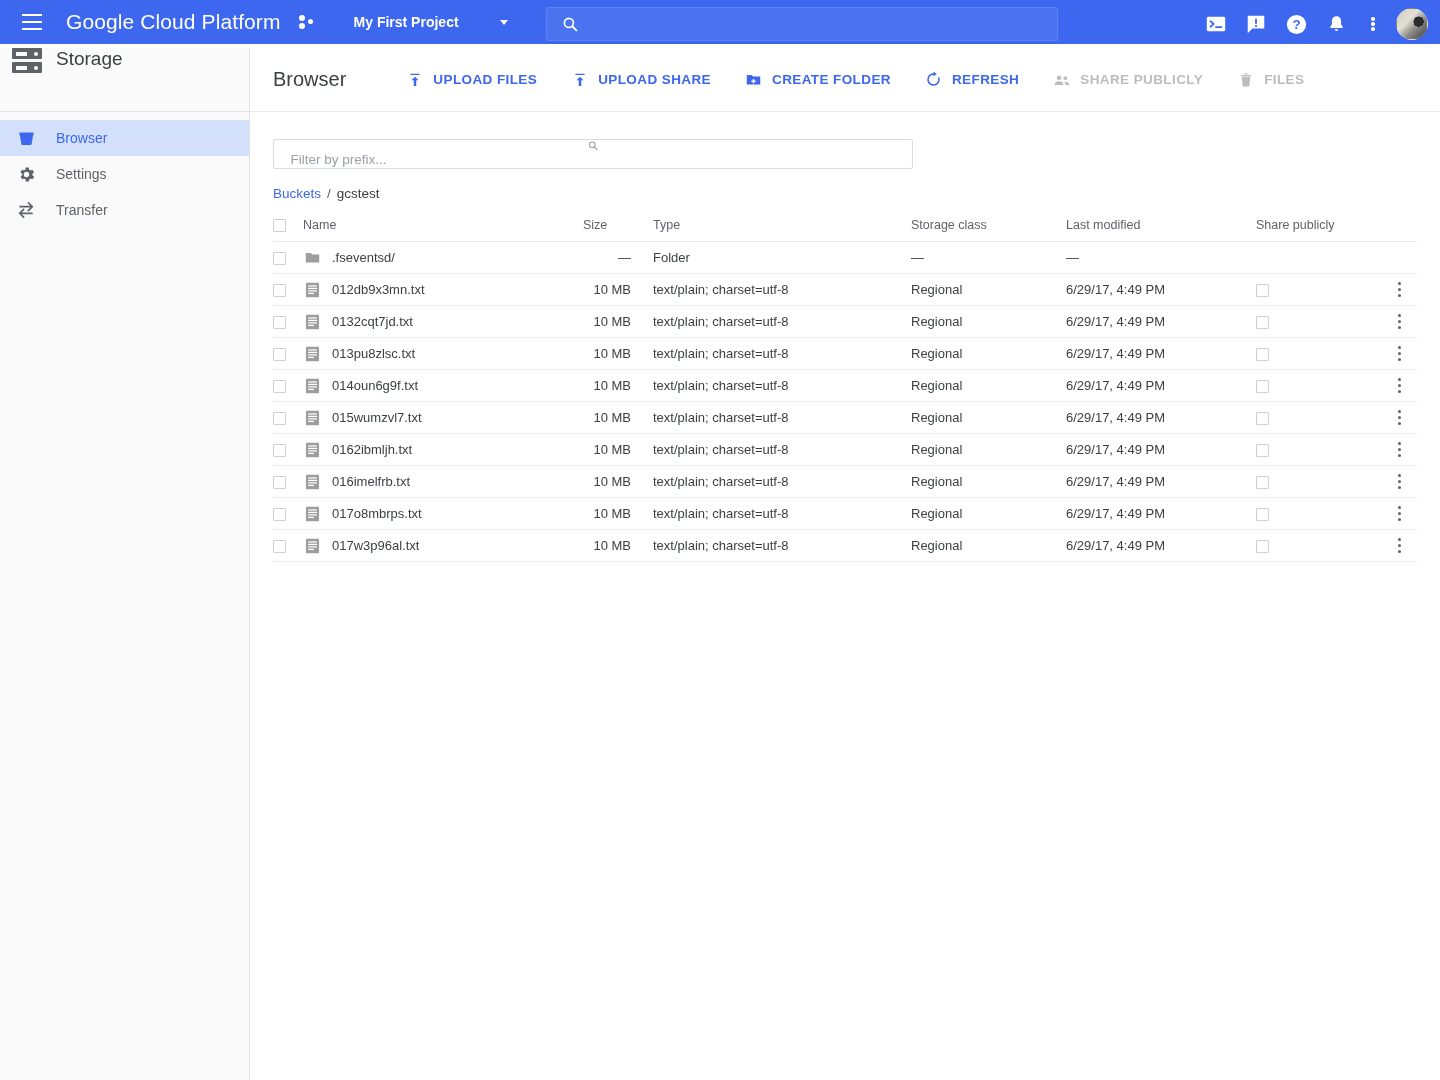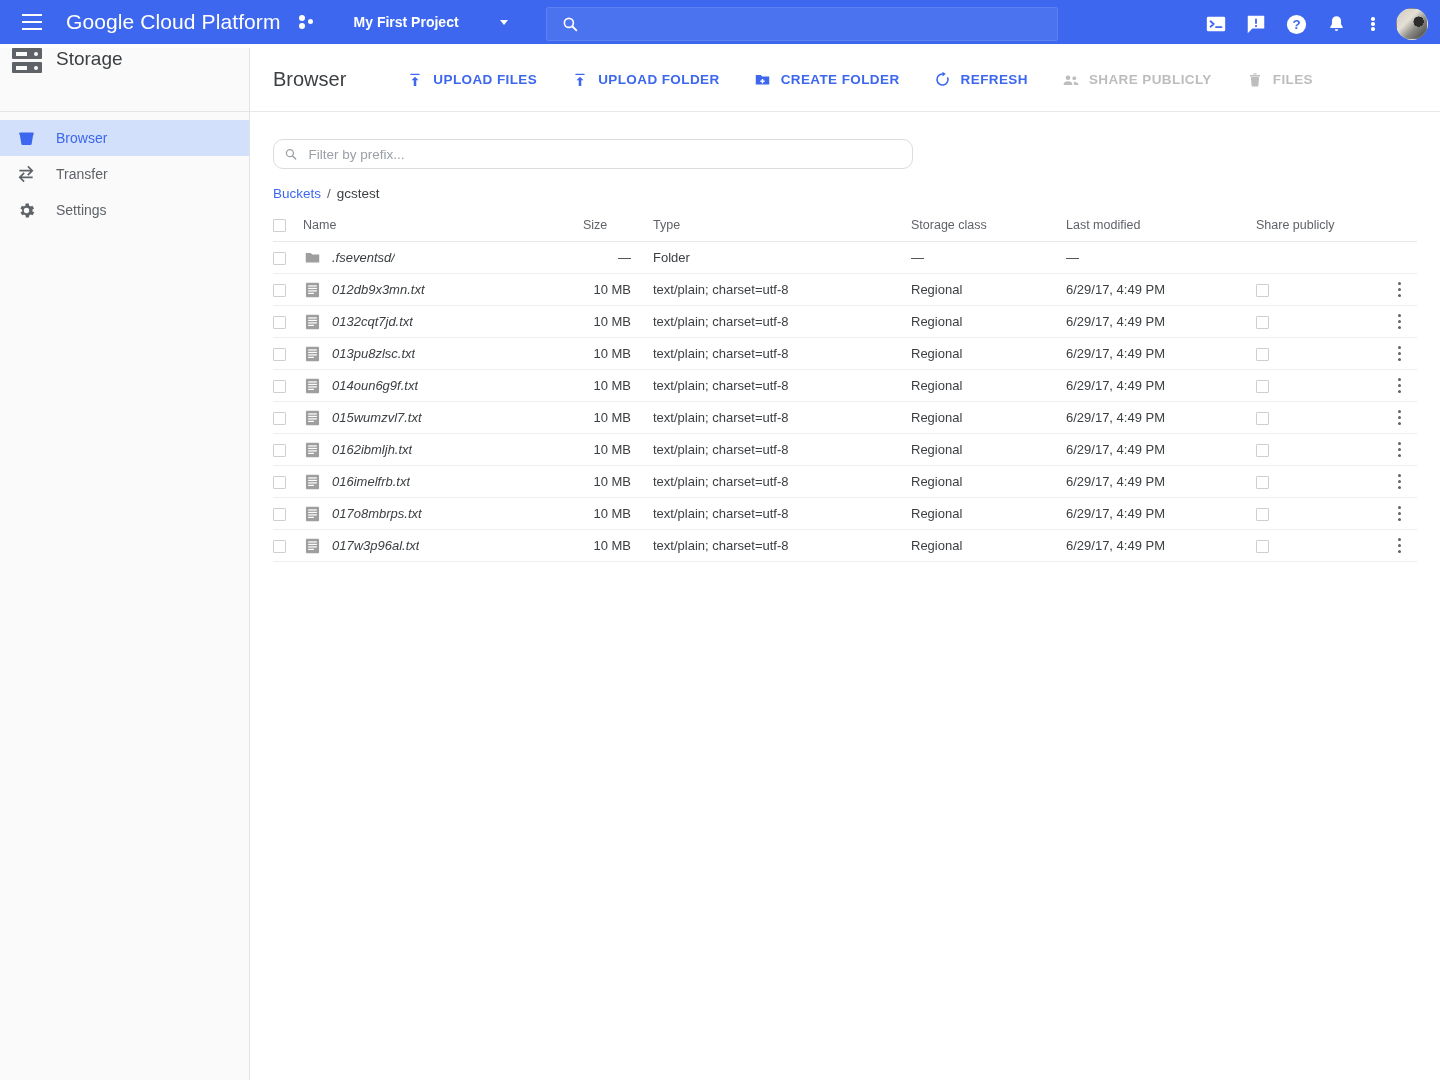--- a/index.html
+++ b/index.html
@@ -165,23 +165,23 @@
     padding: 0 10px; margin-right: 14px;
     font-size: 13.5px; font-weight: bold; letter-spacing: .4px;
     color: #3c67ee; cursor: pointer; white-space: nowrap; justify-content: center;
   }
   .tbtn .ico { width: 18px; height: 18px; margin-right: 9px; display: flex; align-items: center; justify-content: center; flex: none; }
   .tbtn.disabled { color: #bdbdbd; cursor: default; }
 
   .filterwrap {
     margin: 27px 0 0 23px;
     width: 640px; height: 30px;
-    border: 1px solid #dadce0; border-radius: 10px;
+    border: 1px solid #dadce0; border-radius: 2px;
     display: flex; align-items: center; padding: 0 10px;
-    background: #fff; cursor: text;
+    background: #fff; cursor: text; flex-direction: column;
   }
   .filterwrap input {
     border: 0; outline: 0; width: 100%;
     font-size: 13.5px; color: #3c4043; margin-left: 9px;
     font-family: "Liberation Sans", sans-serif;
   }
   .filterwrap input::placeholder { color: #9aa0a6; }
 
   .breadcrumb {
     margin: 17px 12px 0 23px; font-size: 13.5px; color: #3c4043;
@@ -214,21 +214,21 @@
   .col-menu  { width: 35px; }
   th.col-size { text-align: right; padding-right: 22px; }
 
   .cbox {
     width: 13px; height: 13px; border: 1.6px solid #cfcfcf;
     border-radius: 1px; display: inline-block; cursor: pointer;
     background: #fff; vertical-align: middle;
   }
   .namecell { display: flex; align-items: center; }
   .namecell .glyph { width: 18px; height: 18px; margin-right: 11px; flex: none; display: flex; align-items: center; justify-content: center; }
-  .namecell .txt { white-space: nowrap; overflow: hidden; text-overflow: ellipsis; font-style: italic; }
+  .namecell .txt { white-space: nowrap; overflow: hidden; text-overflow: ellipsis; }
   .dash { color: #5f6368; }
   .kebab-row { display: flex; flex-direction: column; align-items: center; cursor: pointer; }
   .kebab-row span { width: 3.2px; height: 3.2px; border-radius: 50%; background: #5f6368; margin: 1.5px 0; }
 </style>
 </head>
 <body>
 
 <div class="topbar">
   <div class="hamburger">
     <i></i>
@@ -314,36 +314,36 @@
         <svg width="19" height="19" viewBox="0 0 24 24">
           <path d="M3.5 6.5h17l-2 12.5a1.5 1.5 0 0 1-1.5 1.3H7a1.5 1.5 0 0 1-1.5-1.3z" fill="#3c67ee"></path>
           <rect x="3" y="4.4" width="18" height="3.1" rx="1" fill="#3c67ee"></rect>
         </svg>
       </span>
       <span class="lbl">Browser</span>
     </div>
 
     <div class="side-item">
       <span class="ico">
+        <svg width="19" height="19" viewBox="0 0 24 24">
+          <path fill="#5f6368" d="M19.4 13a7.8 7.8 0 0 0 0-2l2.1-1.6-2-3.5-2.5 1a7.6 7.6 0 0 0-1.7-1l-.4-2.7h-4l-.4 2.7c-.6.2-1.2.6-1.7 1l-2.5-1-2 3.5L6.6 11a7.8 7.8 0 0 0 0 2l-2.1 1.6 2 3.5 2.5-1c.5.4 1.1.8 1.7 1l.4 2.7h4l.4-2.7c.6-.2 1.2-.6 1.7-1l2.5 1 2-3.5zM12 15.4A3.4 3.4 0 1 1 12 8.6a3.4 3.4 0 0 1 0 6.8z"></path>
+        </svg>
+      </span>
+      <span class="lbl">Settings</span>
+    </div>
+
+    <div class="side-item">
+      <span class="ico">
         <svg width="20" height="20" viewBox="0 0 24 24">
           <path d="M4 9h13l-3.4-3.4 1.4-1.4L20.9 10 14.9 16l-1.4-1.4L17 11H4z" fill="#5f6368" transform="translate(0,-2)"></path>
           <path d="M20 15H7l3.4 3.4-1.4 1.4L3.1 14l6-6 1.4 1.4L7 13h13z" fill="#5f6368" transform="translate(0,2)"></path>
         </svg>
       </span>
       <span class="lbl">Transfer</span>
     </div>
-
-    <div class="side-item">
-      <span class="ico">
-        <svg width="19" height="19" viewBox="0 0 24 24">
-          <path fill="#5f6368" d="M19.4 13a7.8 7.8 0 0 0 0-2l2.1-1.6-2-3.5-2.5 1a7.6 7.6 0 0 0-1.7-1l-.4-2.7h-4l-.4 2.7c-.6.2-1.2.6-1.7 1l-2.5-1-2 3.5L6.6 11a7.8 7.8 0 0 0 0 2l-2.1 1.6 2 3.5 2.5-1c.5.4 1.1.8 1.7 1l.4 2.7h4l.4-2.7c.6-.2 1.2-.6 1.7-1l2.5 1 2-3.5zM12 15.4A3.4 3.4 0 1 1 12 8.6a3.4 3.4 0 0 1 0 6.8z"></path>
-        </svg>
-      </span>
-      <span class="lbl">Settings</span>
-    </div>
   </div>
 </div>
 
 <div class="content">
 
   <div class="page-toolbar">
     <div class="page-title">Browser</div>
 
     <div class="tbtn">
       <span class="ico">
@@ -355,21 +355,21 @@
       <span>UPLOAD FILES</span>
     </div>
 
     <div class="tbtn">
       <span class="ico">
         <svg width="16" height="16" viewBox="0 0 24 24">
           <rect x="5" y="2.5" width="14" height="2.1" rx="1" fill="#3c67ee"></rect>
           <path d="M12 7l5.2 5.4h-3.3V21h-3.8v-8.6H6.8z" fill="#3c67ee"></path>
         </svg>
       </span>
-      <span>UPLOAD FOLDER</span>
+      <span>UPLOAD SHARE</span>
     </div>
 
     <div class="tbtn">
       <span class="ico">
         <svg width="17" height="17" viewBox="0 0 24 24">
           <path d="M2.5 5.5h7l2 2.3h10v11.2H2.5z" fill="#3c67ee"></path>
           <rect x="11" y="11.3" width="2" height="6.2" fill="#ffffff"></rect>
           <rect x="8.9" y="13.4" width="6.2" height="2" fill="#ffffff"></rect>
         </svg>
       </span>

